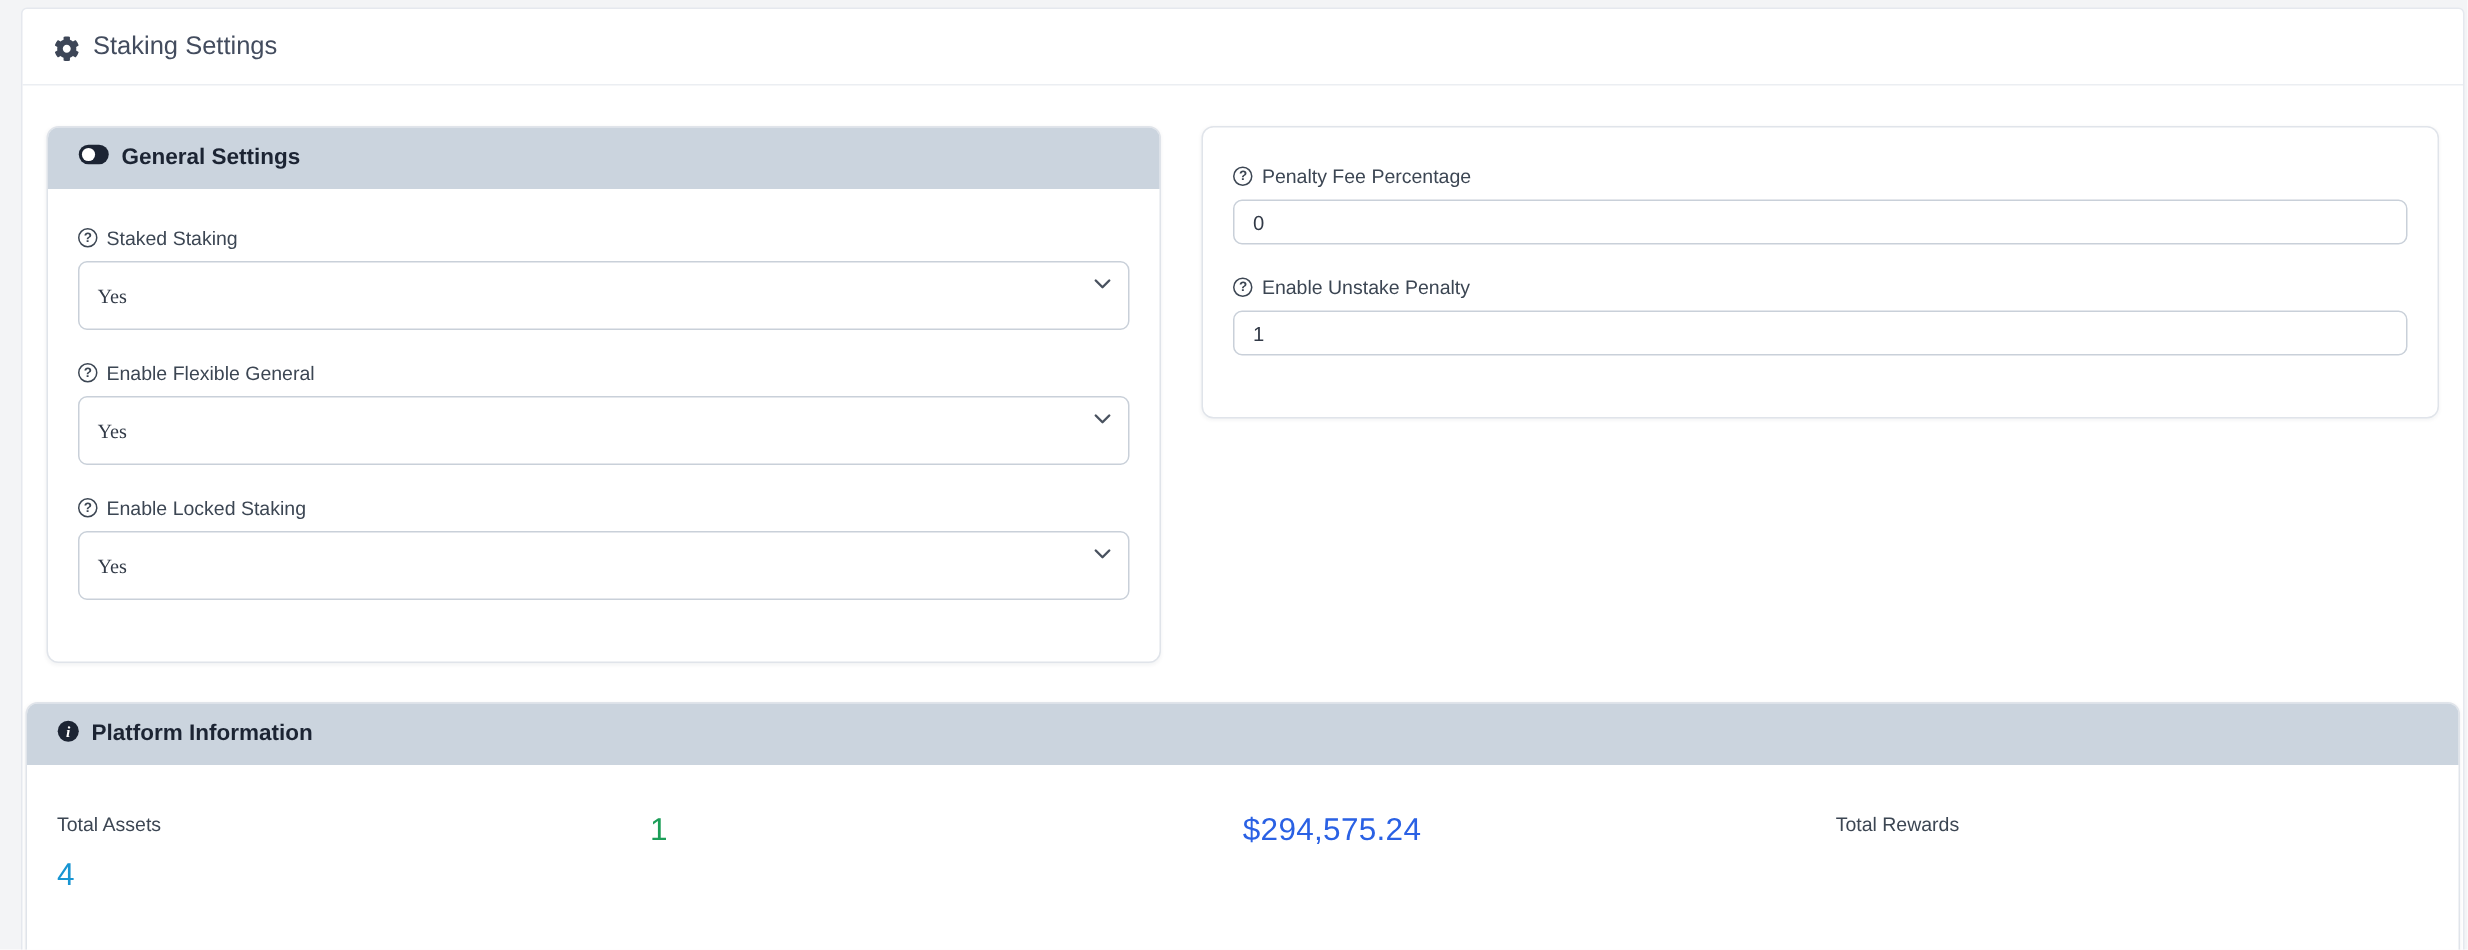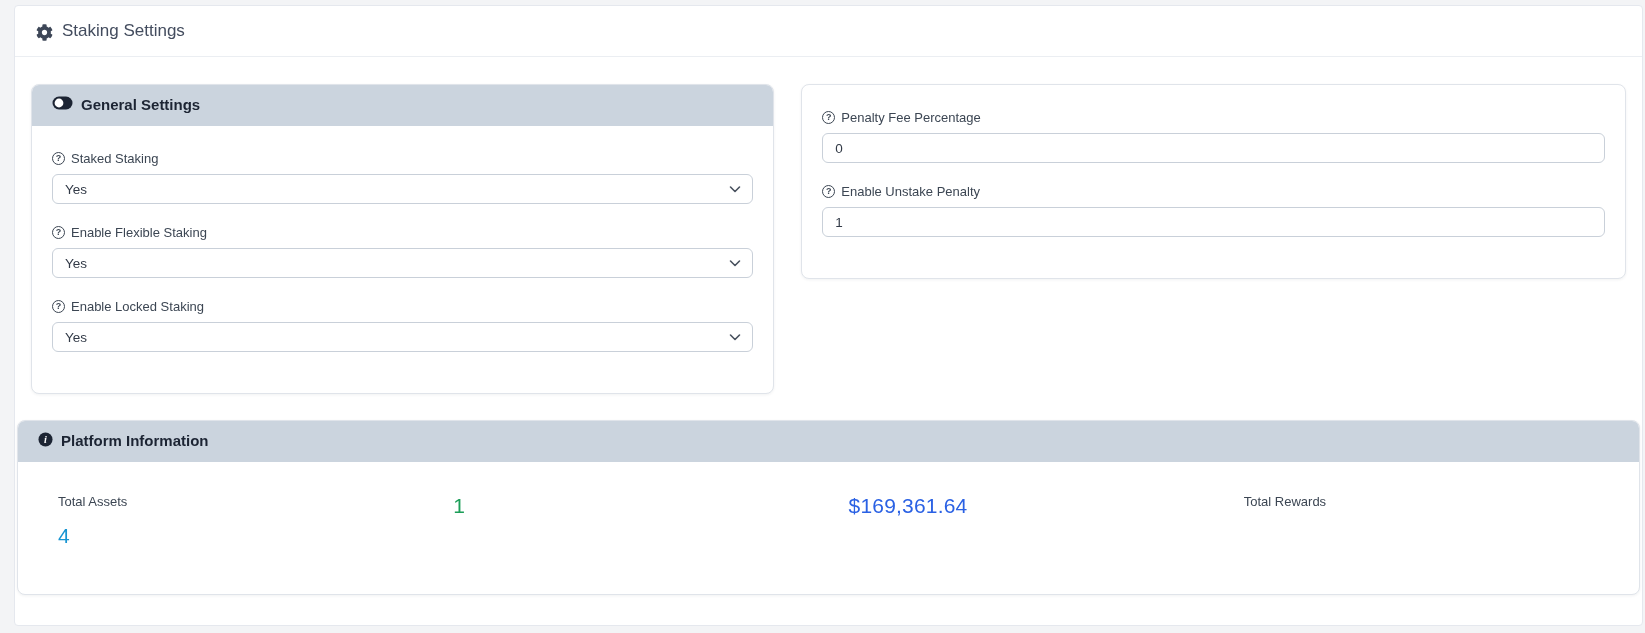--- a/index.html
+++ b/index.html
@@ -67,26 +67,26 @@
     font-weight: bold;
     color: #3c4653;
     line-height: 1;
     flex: 0 0 13px;
   }
   .select-wrap { position: relative; }
   select.control {
     -webkit-appearance: none;
     appearance: none;
     width: 100%;
-    height: 30px;
+    height: 46px;
     border: 1px solid #c9d0d9;
     border-radius: 6px;
     background: #fff;
     padding: 0 30px 0 12px;
-    font-family: Liberation Sans, sans-serif;
+    font-family: Liberation Serif, serif;
     font-size: 13.5px;
     color: #323a47;
   }
   .chevron {
     position: absolute;
     right: 11px; top: 8px;
     width: 14px; height: 14px;
     pointer-events: none;
     stroke: #49525f;
     fill: none;
@@ -101,21 +101,21 @@
     border-radius: 6px;
     background: #fff;
     padding: 0 12px;
     font-family: "Liberation Sans", "DejaVu Sans", sans-serif;
     font-size: 13.5px;
     color: #323a47;
   }
 
   .card-platform { margin: 0 -14px; border-radius: 8px; }
   .platform-body { display: flex; padding: 32px 20px 46px 20px; }
-  .stat { flex: 1 1 25%; margin-left: 20px; }
+  .stat { flex: 1 1 25%; }
   .stat-label { font-size: 13px; color: #3c4653; margin-bottom: 15px; }
   .stat-value { font-size: 21px; letter-spacing: 0.2px; }
 
   .toggle-icon { width: 21px; height: 14px; display: block; }
   .info-icon { width: 15px; height: 15px; display: block; }
 </style>
 </head>
 <body>
 
 <div class="panel">
@@ -152,21 +152,21 @@
               </select>
               <svg class="chevron" viewBox="0 0 14 14" aria-hidden="true">
                   <polyline points="2.5,5 7,9.5 11.5,5"></polyline>
                 </svg>
             </div>
           </div>
 
           <div class="group">
             <div class="label-row">
               <span class="q-icon">?</span>
-              <span class="field-label">Enable Flexible Staking</span>
+              <span class="field-label">Enable Flexible General</span>
             </div>
             <div class="select-wrap">
               <select class="control">
                 <option>Yes</option>
               </select>
               <svg class="chevron" viewBox="0 0 14 14" aria-hidden="true">
                   <polyline points="2.5,5 7,9.5 11.5,5"></polyline>
                 </svg>
             </div>
           </div>
@@ -226,21 +226,21 @@
         <div class="stat">
           <div class="stat-label">Total Assets</div>
           <div class="stat-value" style="color: rgb(24, 149, 210);">4</div>
         </div>
 
         <div class="stat">
           <div class="stat-value" style="color: rgb(28, 158, 88);">1</div>
         </div>
 
         <div class="stat">
-          <div class="stat-value" style="color: rgb(42, 97, 228);">$169,361.64</div>
+          <div class="stat-value" style="color: rgb(42, 97, 228);">$294,575.24</div>
         </div>
 
         <div class="stat">
           <div class="stat-label">Total Rewards</div>
         </div>
 
       </div>
     </div>
 
   </div>

